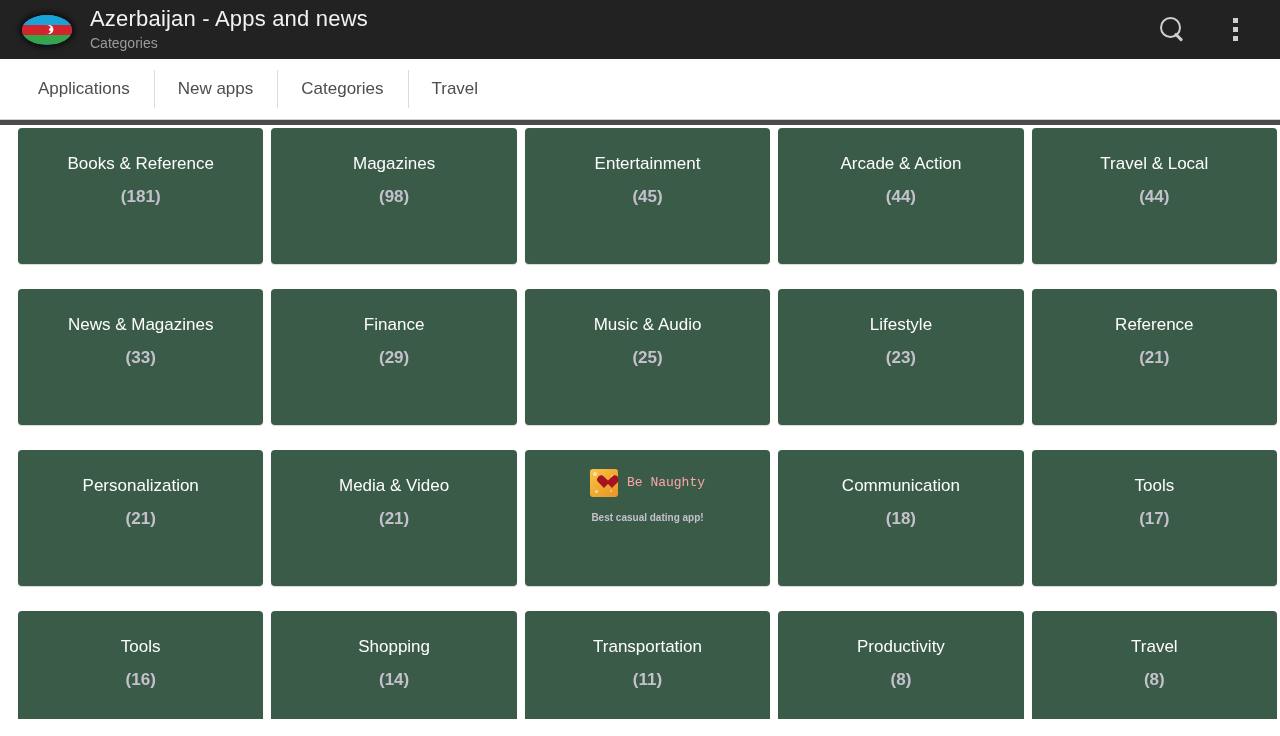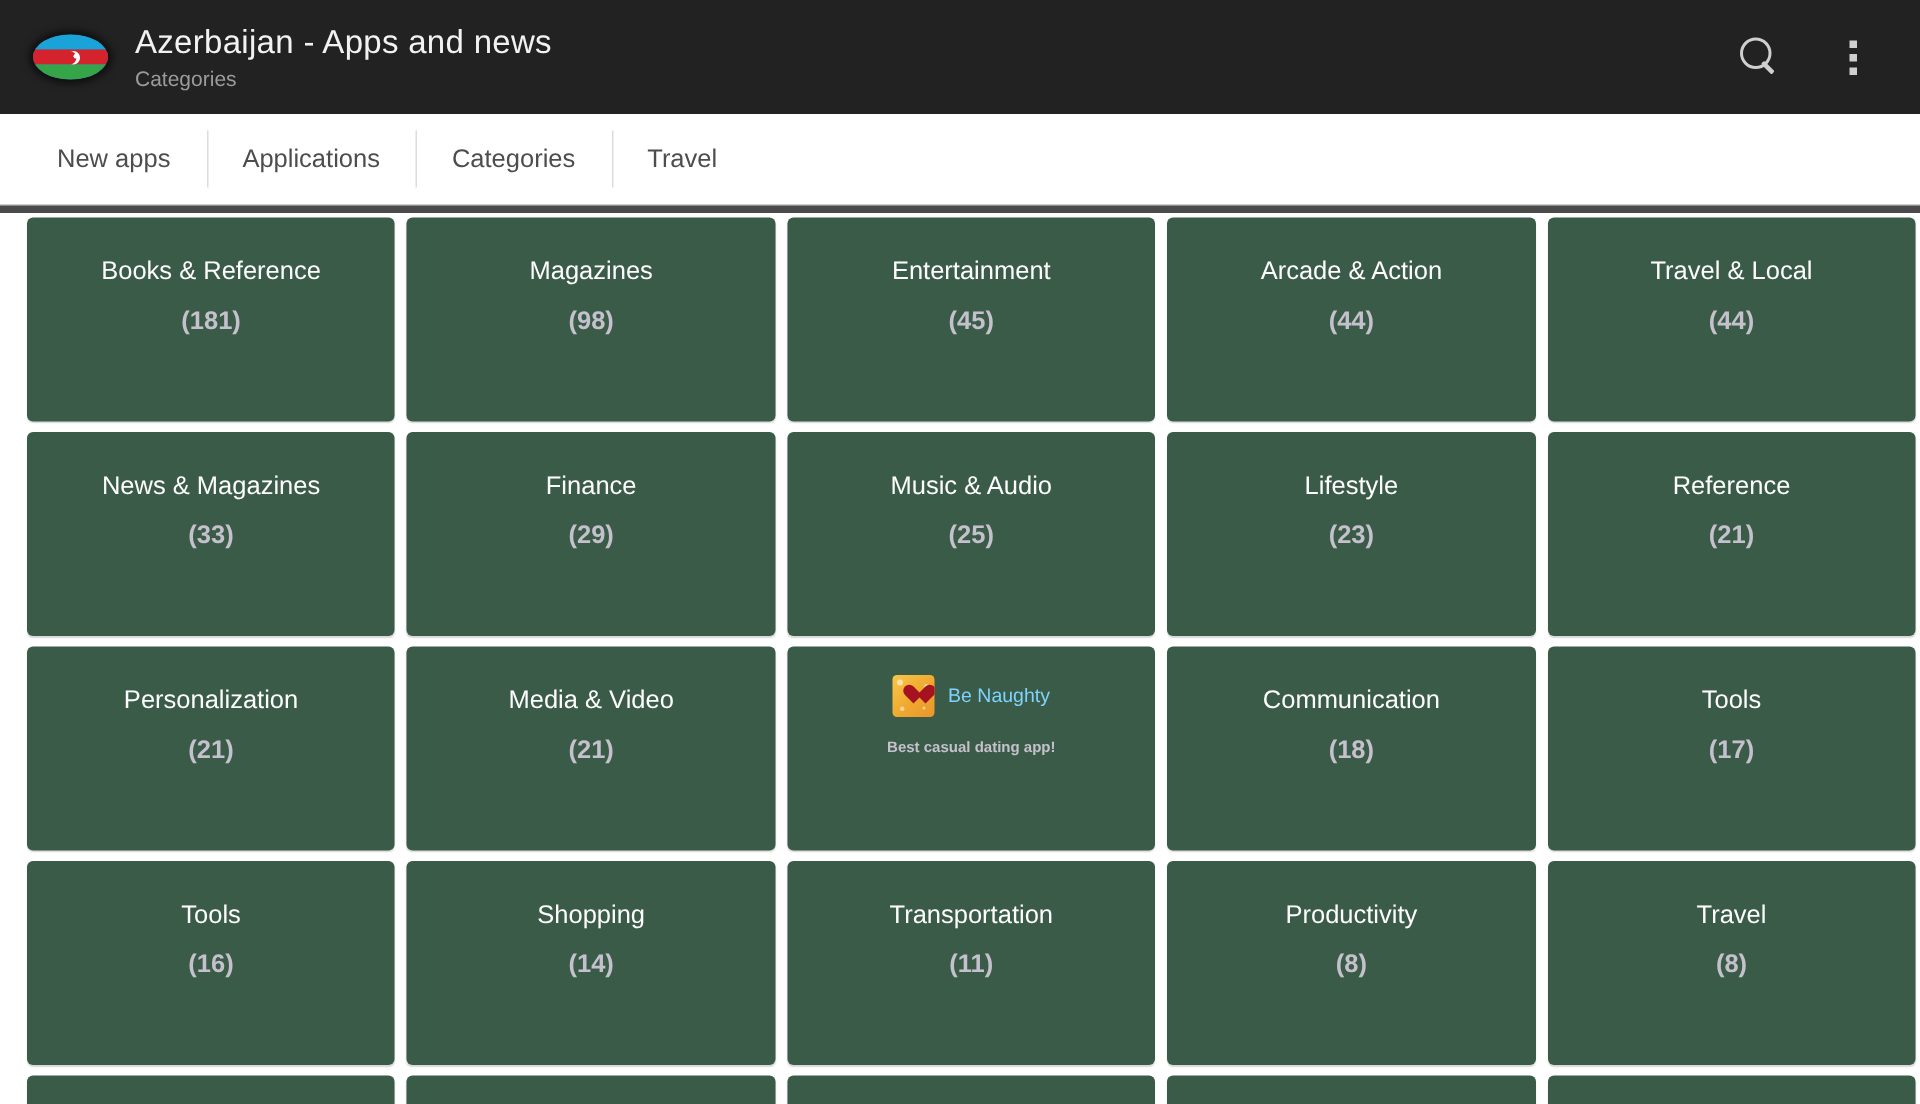--- a/index.html
+++ b/index.html
@@ -6,21 +6,21 @@
   html, body {
     width: 1280px; height: 736px;
     overflow: hidden;
     background: #ffffff;
     font-family: "Liberation Sans", sans-serif;
   }
 
   
   .actionbar {
     position: relative;
-    height: 76px;
+    height: 59px;
     background: #222222;
     display: flex;
     align-items: center;
     padding: 0 14px 0 18px;
   }
   .app-icon {
     width: 56px; height: 56px;
     position: relative;
     flex: 0 0 auto;
     margin-right: 16px;
@@ -136,21 +136,21 @@
   
   .grid-area {
     background: #ffffff;
     padding: 3px 3px 0 3px;
     height: 594px;
     overflow: hidden;
   }
   .grid-row {
     display: flex;
     gap: 8px;
-    margin-bottom: 7px;
+    margin-bottom: 25px;
     padding-left: 15px;
   }
   .card {
     flex: 1 1 0;
     height: 136px;
     background: #3a5b48;
     border-radius: 4px;
     display: flex;
     flex-direction: column;
     align-items: center;
@@ -215,23 +215,24 @@
     content: "";
     position: absolute;
     top: 0;
     width: 8px; height: 12px;
     background: #a61320;
     border-radius: 8px 8px 0 0;
   }
   .heart::before { left: 7px; transform: rotate(-45deg); transform-origin: 0 100%; }
   .heart::after  { left: 7px; transform: rotate(45deg);  transform-origin: 100% 100%; }
   .ad-name {
-    color: #7dd3fc;
+    color: #fca5a5;
     font-size: 13px;
     line-height: 16px;
+    font-family: Liberation Mono, monospace;
   }
   .ad-tagline {
     margin-top: 13px;
     color: #c4c1cc;
     font-size: 10px;
     font-weight: bold;
     line-height: 16px;
     text-align: center;
   }
 </style>
@@ -263,22 +264,22 @@
       <span class="dots">
         <i></i>
           <i></i>
           <i></i>
       </span>
     </div>
   </div>
 </div>
 
 <div class="tabbar">
+  <div class="tab">Applications</div>
   <div class="tab">New apps</div>
-  <div class="tab">Applications</div>
   <div class="tab">Categories</div>
   <div class="tab">Travel</div>
 </div>
 <div class="tabbar-underline"></div>
 
 <div class="grid-area">
 
   <div class="grid-row">
     <div class="card">
       <div class="card-title">Books &amp; Reference</div>

